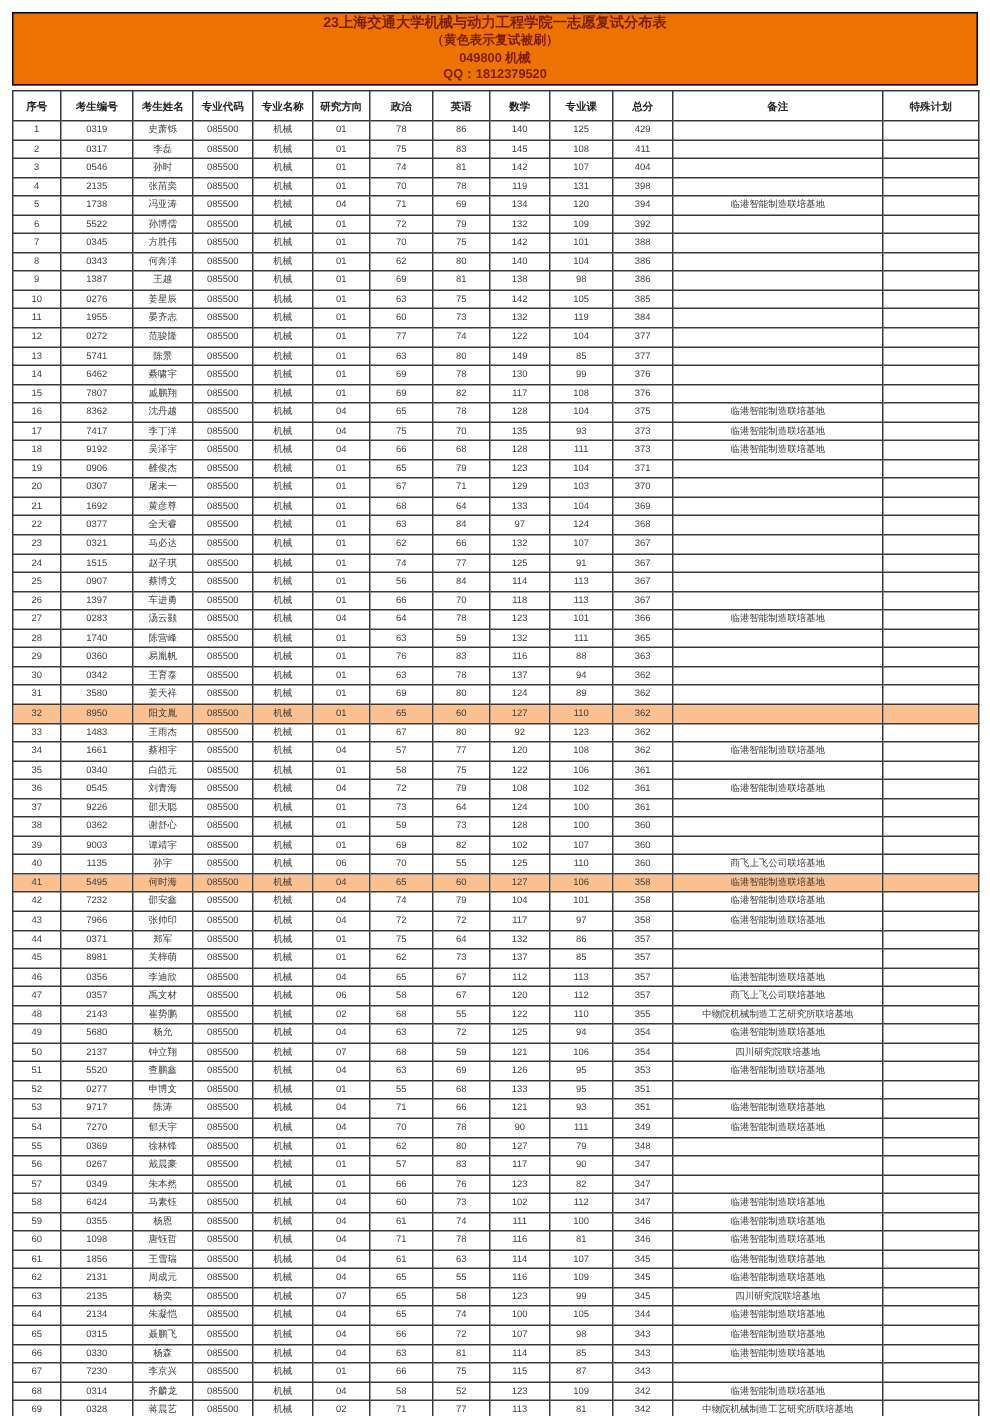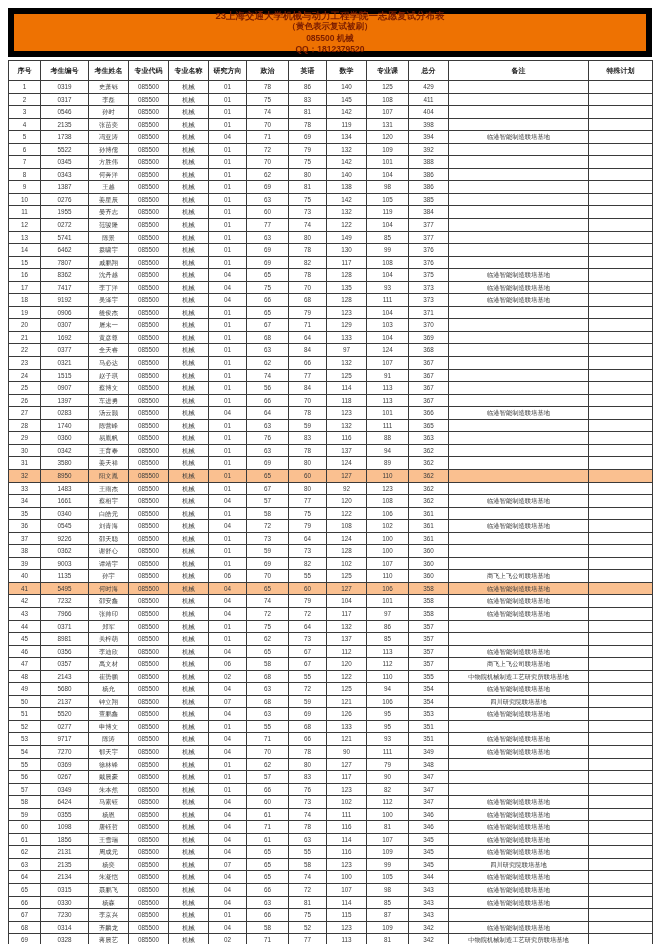--- a/index.html
+++ b/index.html
@@ -1,19 +1,19 @@
 <!DOCTYPE html>
 <html><head>
 <meta charset="utf-8">
 <style>
   html,body{margin:0;padding:0;background:#ffffff;}
   body{width:660px;height:944px;font-family:"Liberation Sans","DejaVu Sans",sans-serif;}
   .sheet{position:absolute;left:8px;top:8px;width:644px;}
   .banner{
-    width:100%;height:49px;background:#EE7202;border:6px solid #000000;
+    width:100%;height:49px;background:#EE7202;border:1px solid #000000;
     display:flex;flex-direction:column;justify-content:center;align-items:center;
     box-sizing:border-box;
   }
   .banner div{color:#7B1D00;font-weight:bold;text-align:center;line-height:11.5px;}
   .banner .l1{font-size:9.5px;}
   .banner .l2,.banner .l3,.banner .l4{font-size:8.5px;}
   table{
     border-collapse:collapse;table-layout:fixed;width:644px;margin-top:3px;
     border:1.5px solid #222;
   }
@@ -26,21 +26,21 @@
   tbody td{height:11.55px;font-size:6.3px;line-height:11.55px;background:#fff;}
   tbody tr.hl td{background:#FAC090;}
 </style>
 </head>
 <body>
 
 <div class="sheet">
   <div class="banner">
     <div class="l1">23上海交通大学机械与动力工程学院一志愿复试分布表</div>
     <div class="l2">（黄色表示复试被刷）</div>
-    <div class="l3">085500 机械</div>
+    <div class="l3">049800 机械</div>
     <div class="l4">QQ：1812379520</div>
   </div>
   <table>
     <colgroup id="cols">
         <col style="width: 32px;">
         <col style="width: 48px;">
         <col style="width: 40px;">
         <col style="width: 40px;">
         <col style="width: 40px;">
         <col style="width: 38px;">

